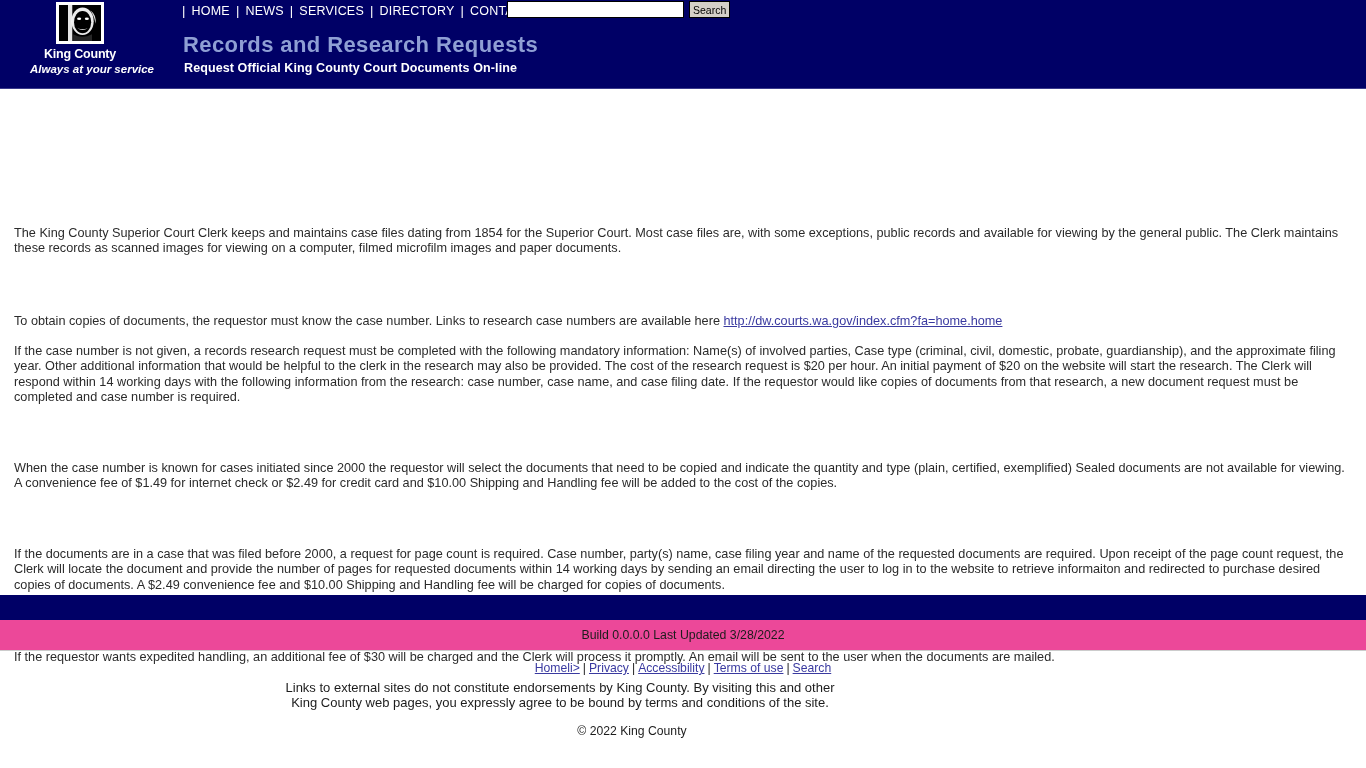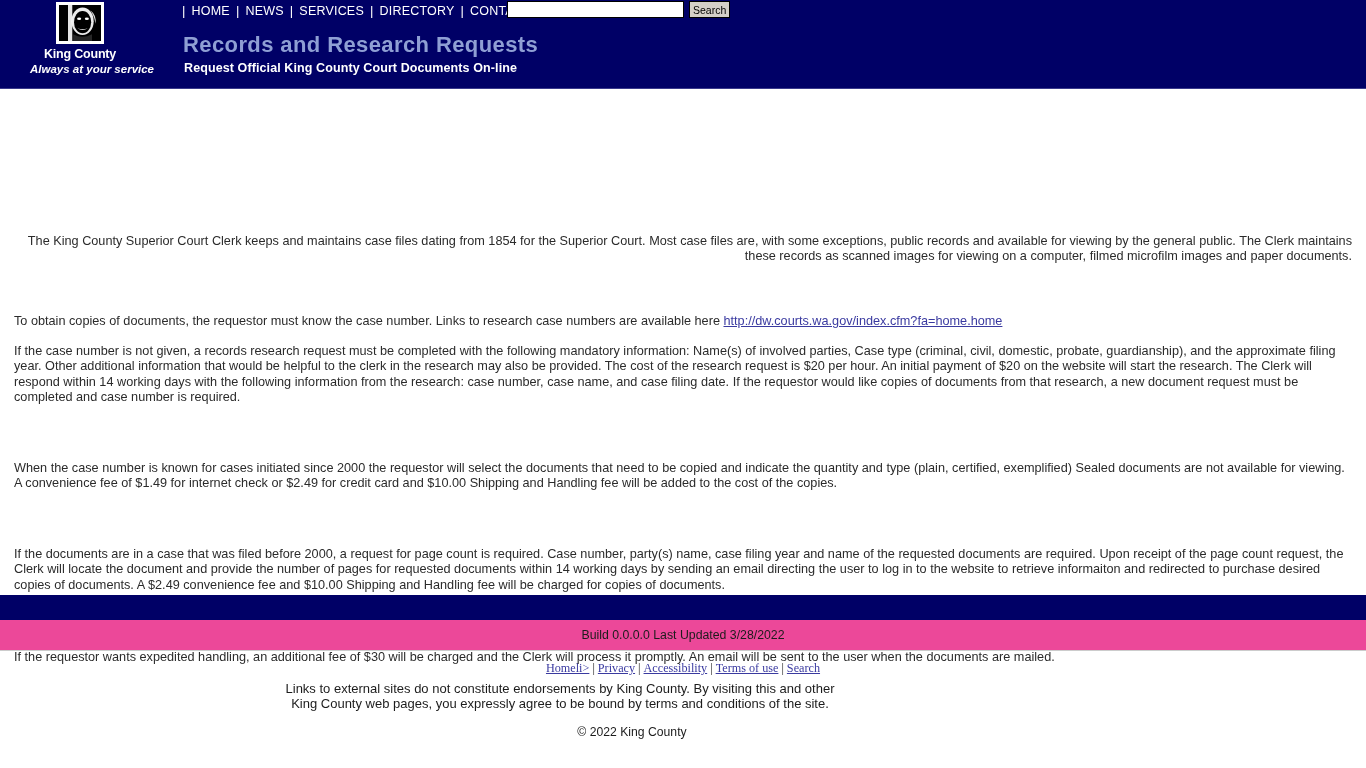--- a/index.html
+++ b/index.html
@@ -152,21 +152,21 @@
   }
   .para {
     position: absolute;
     left: 14px;
     width: 1338px;
     color: #2b2b2b;
     font-size: 12.7px;
     line-height: 15.6px;
     text-align: left;
   }
-  #para-1 { top: 132px; text-align: right; }
+  #para-1 { top: 124px; }
   #para-2 { top: 212px; }
   #para-3 { top: 242px; }
   #para-4 { top: 359px; }
   #para-5 { top: 445px; }
   #para-6 { top: 548px; }
 
   .ext-link {
     color: #3a3aa0;
   }
 
@@ -189,21 +189,20 @@
     width: 1366px;
     height: 1px;
     background: #cccccc;
   }
   #footer-links {
     width: 1366px;
     text-align: center;
     padding-top: 10px;
     font-size: 12.2px;
     color: #1c1c1c;
-    font-family: Liberation Serif, serif;
   }
   #footer-links a {
     color: #3a3aa0;
     text-decoration: underline;
   }
   #footer-links .lsep {
     color: #1c1c1c;
     padding: 0 3px;
     text-decoration: none;
   }

